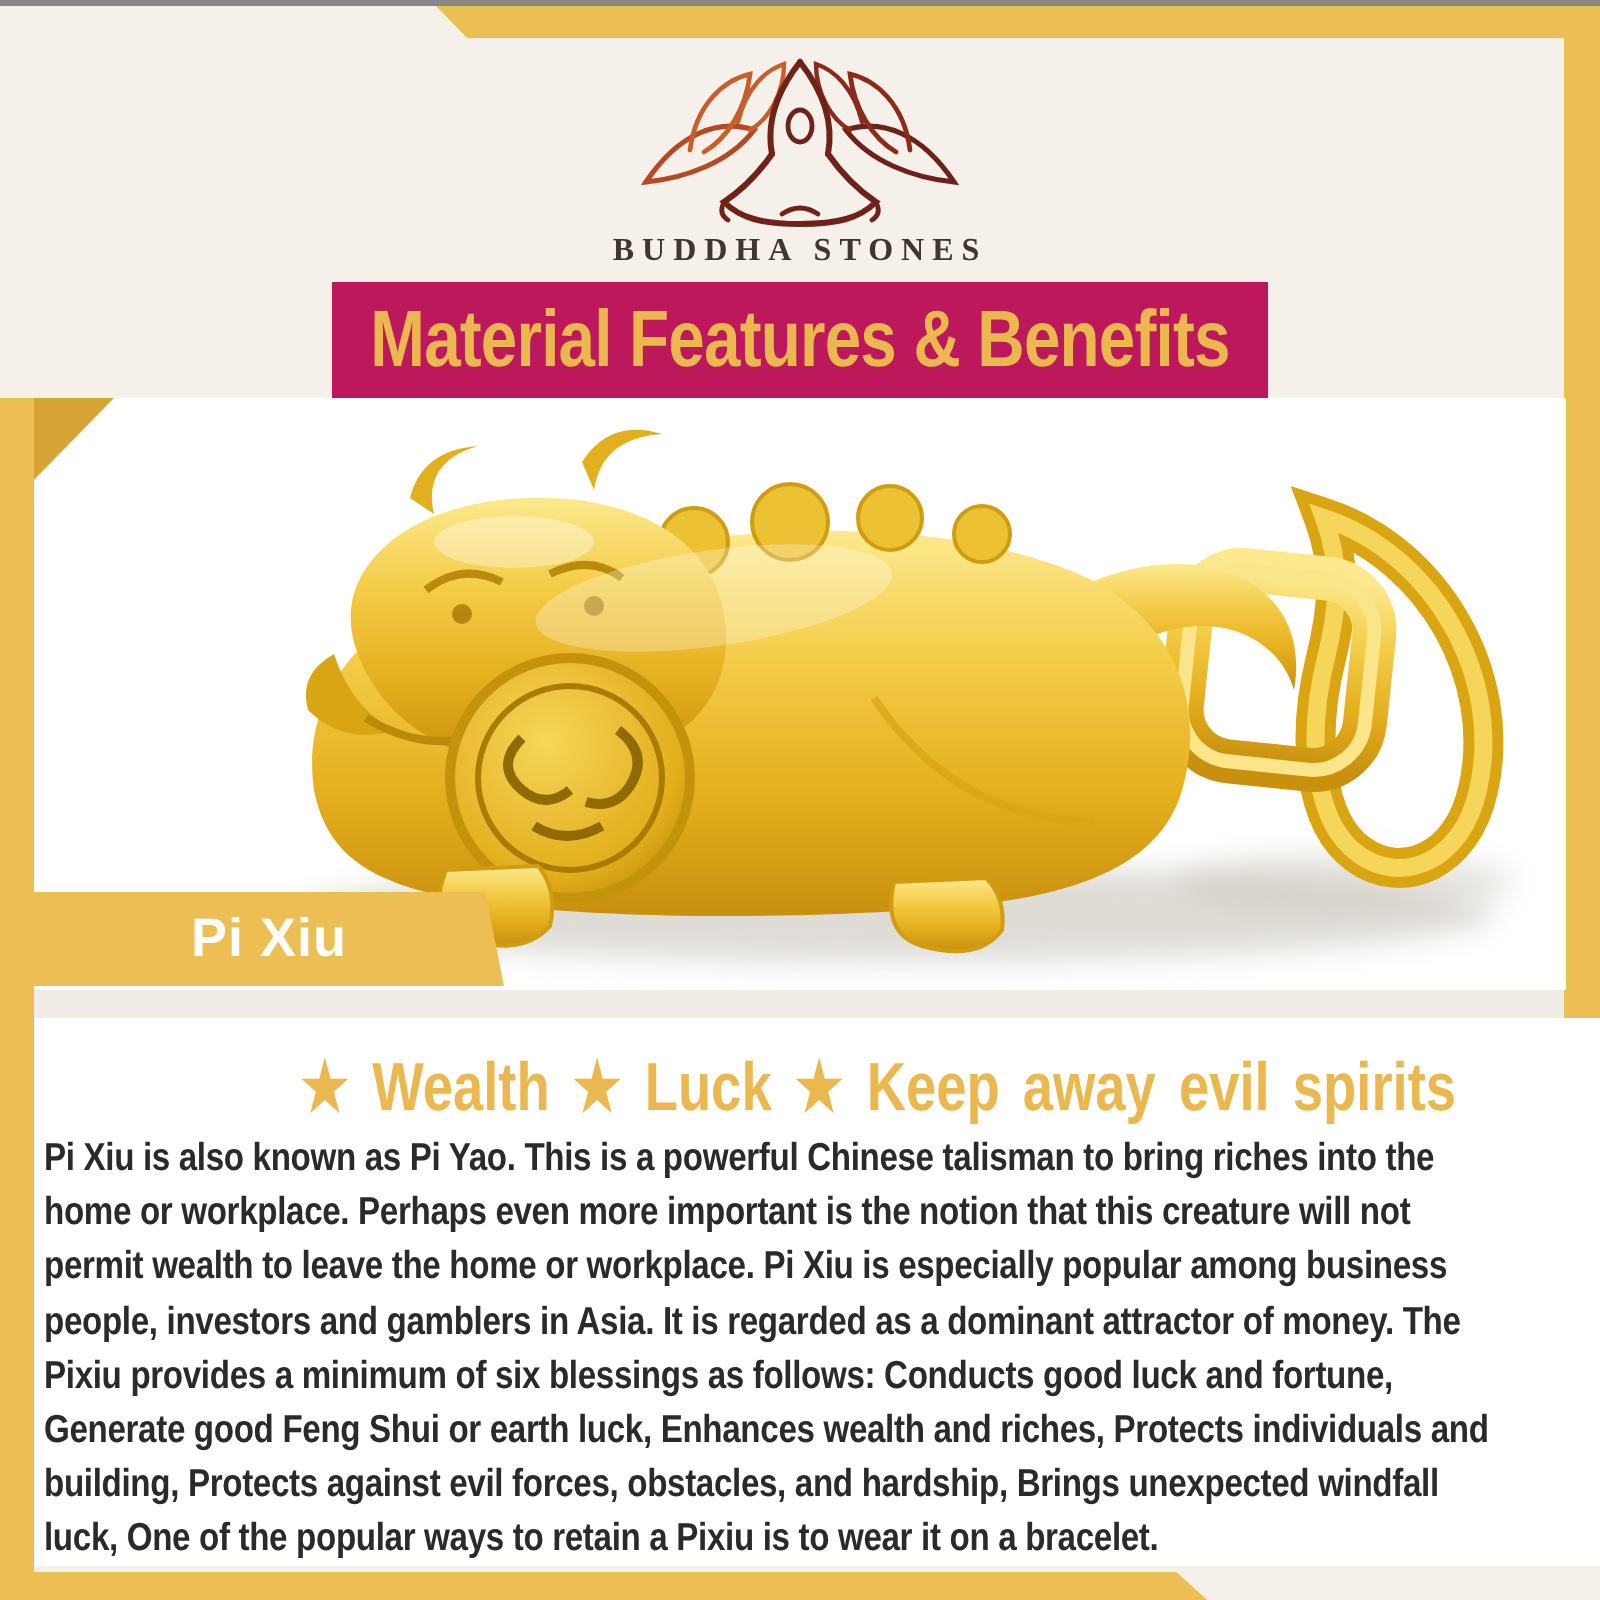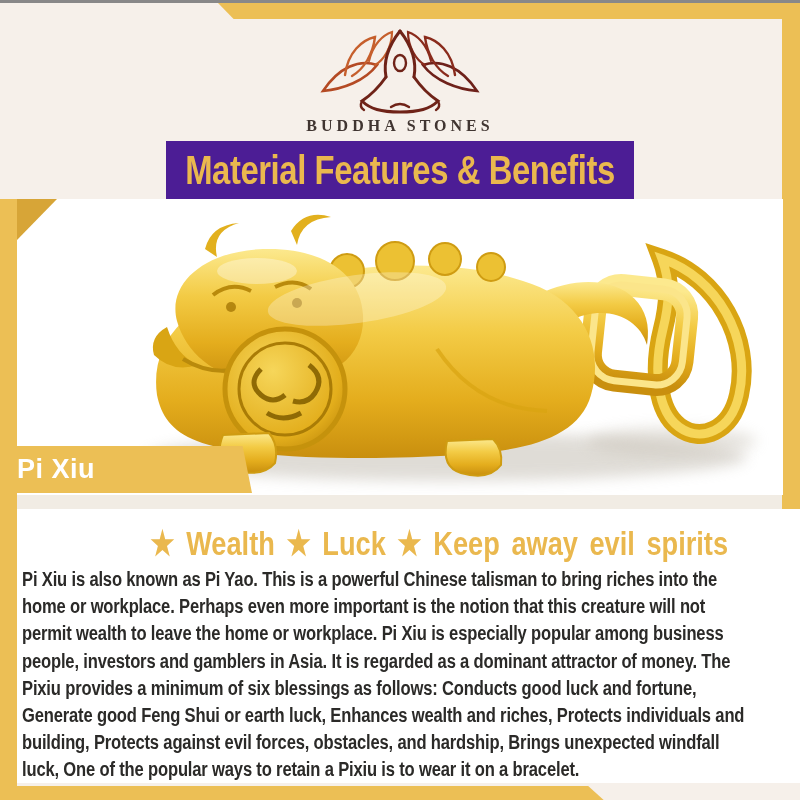--- a/index.html
+++ b/index.html
@@ -20,38 +20,38 @@
   
   .logo{position:absolute;left:50%;top:22px;transform:translateX(-50%);}
   .brand-name{
     position:absolute;left:0;top:114px;width:100%;text-align:center;
     font-family:"Liberation Serif",serif;font-size:16px;font-weight:600;
     letter-spacing:4px;color:#403531;
   }
   
   .title-strip{
     position:absolute;left:166px;top:138px;width:468px;height:59px;
-    background:#4c1d95;display:flex;align-items:center;justify-content:center;
+    background:#be185d;display:flex;align-items:center;justify-content:center;
   }
   .title-strip span{
     display:inline-block;white-space:nowrap;transform:scaleX(.82);
     font-size:40px;font-weight:bold;color:#eab84e;letter-spacing:-0.5px;
   }
   
   .photo-area{position:absolute;left:17px;top:196px;width:766px;height:296px;background:#ffffff;}
   .photo-corner-bevel{
     position:absolute;left:0;top:0;width:40px;height:41px;background:#d7a537;
     clip-path:polygon(0 0,100% 0,0 100%);
   }
   .pendant{position:absolute;left:0;top:0;}
   
   .product-label{
     position:absolute;left:17px;top:443px;width:235px;height:47px;background:#ecbf55;
     clip-path:polygon(0 0,96% 0,100% 100%,0 100%);
-    display:flex;align-items:center;
+    display:flex;align-items:center;justify-content:center;
   }
   .product-label span{font-size:27px;font-weight:bold;color:#ffffff;letter-spacing:.5px;}
   
   .divider-band{position:absolute;left:17px;top:492px;width:765px;height:14px;background:#f1ece4;}
   .content-bg{position:absolute;left:17px;top:506px;width:783px;height:274px;background:#ffffff;}
   .headline{position:absolute;left:17px;top:520px;width:783px;text-align:right;}
   .headline span{
     display:inline-block;white-space:nowrap;transform:scaleX(.8);
     font-size:34px;font-weight:bold;color:#eab84e;word-spacing:5px;
   }

